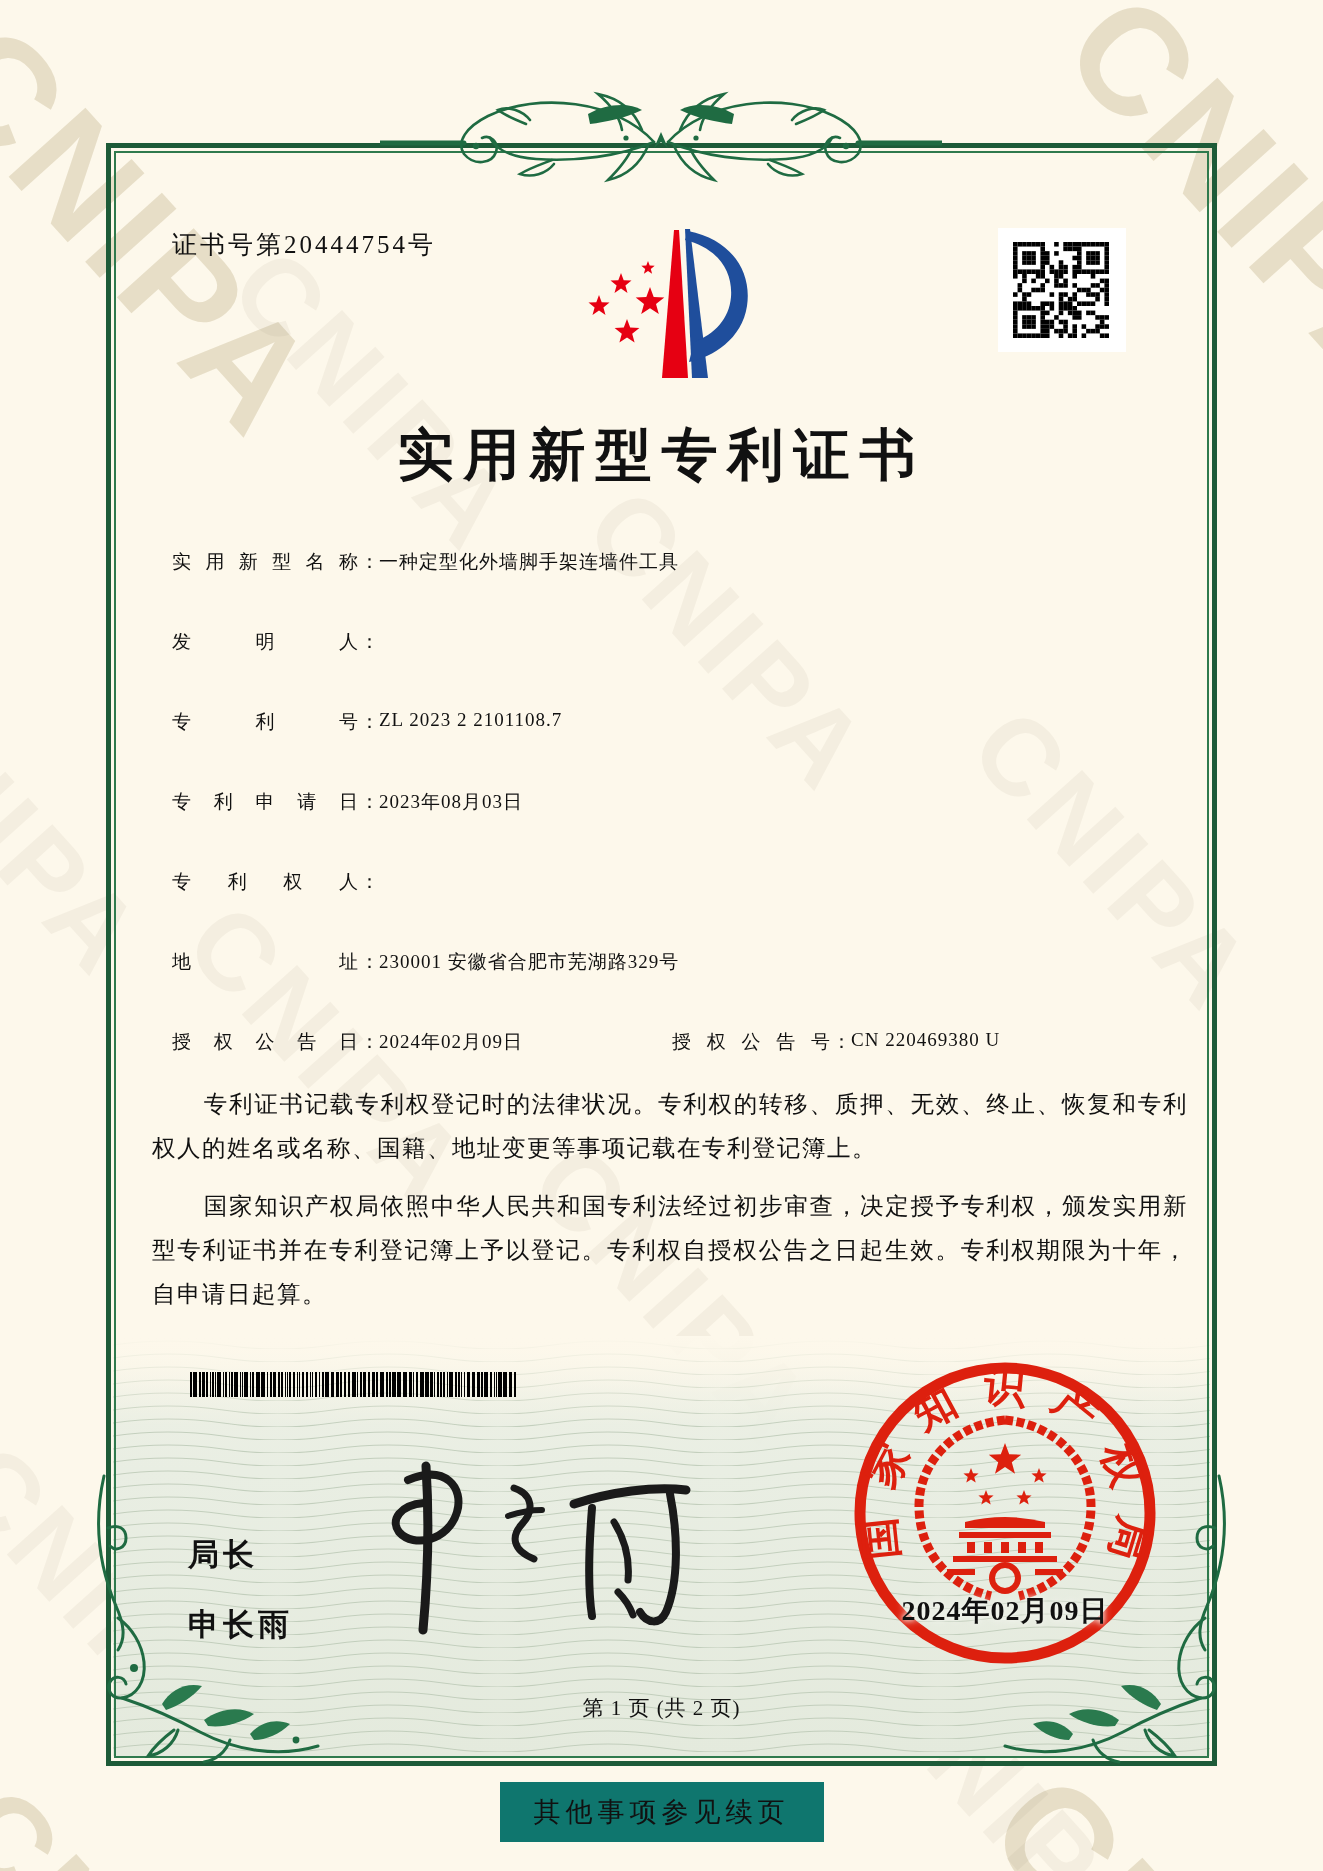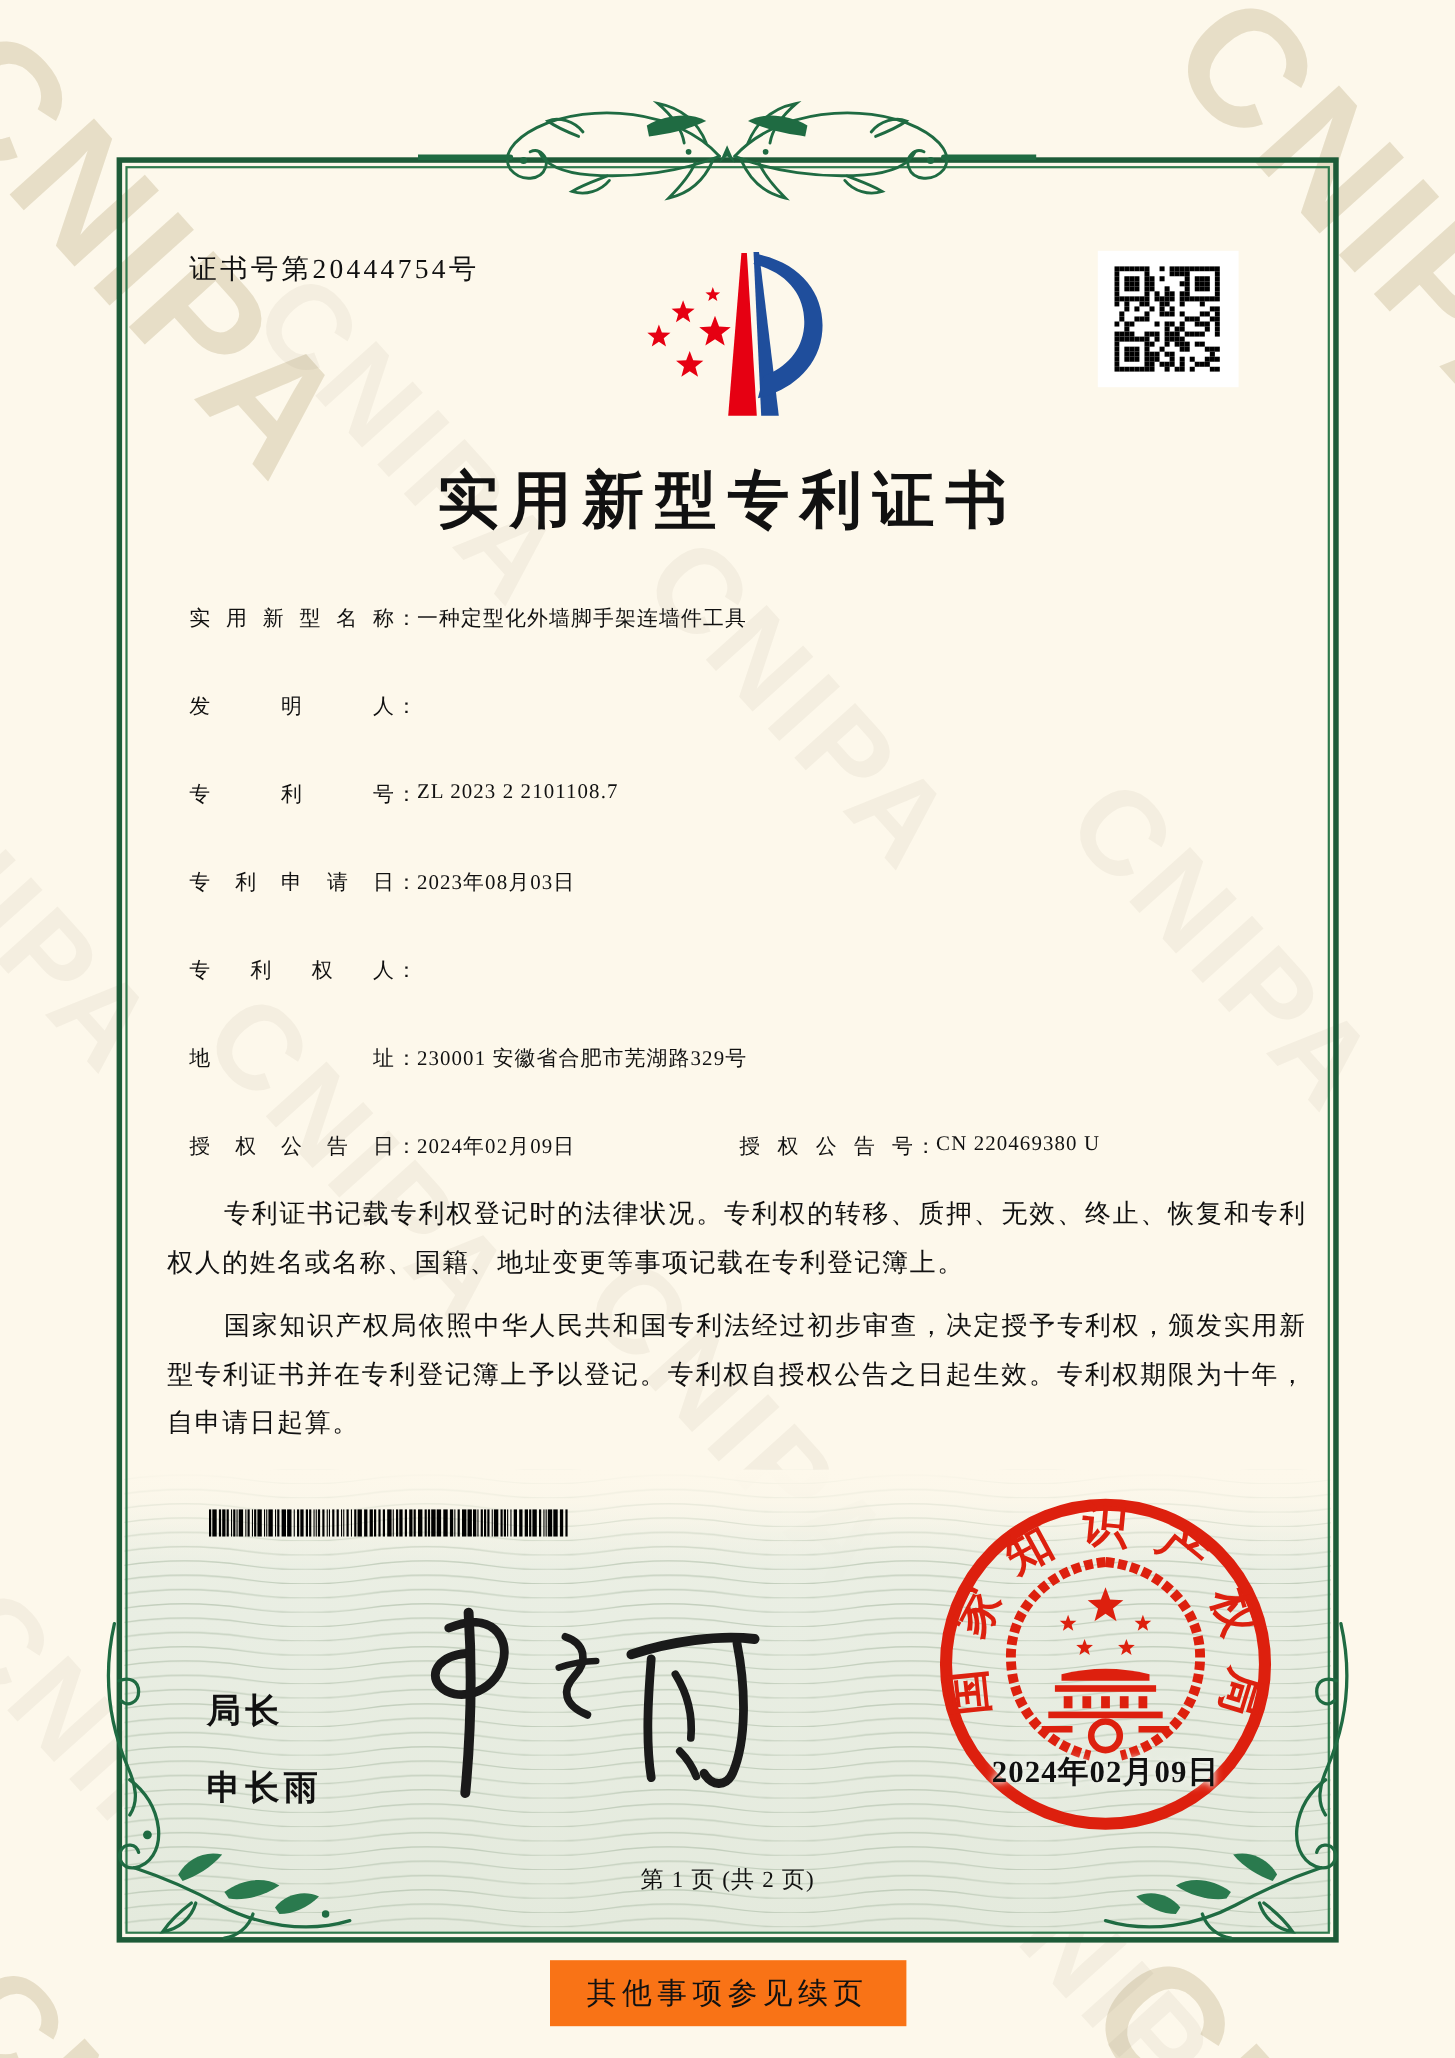--- a/index.html
+++ b/index.html
@@ -38,21 +38,21 @@
       line-height:44px;letter-spacing:1.5px;text-align:justify;}
   .paras p{margin:0 0 14px 0;text-indent:2.2em;}
   
   .signer{position:absolute;left:188px;font-size:31px;font-weight:700;letter-spacing:4px;
       font-family:"Liberation Sans","DejaVu Sans",sans-serif;}
   .sealdate{position:absolute;left:845px;top:1592px;width:320px;text-align:center;
       font-size:28px;font-weight:600;letter-spacing:1px;color:#101010;
       text-shadow:0 0 5px #f2f4ee,0 0 9px #f2f4ee;}
   .pagefoot{position:absolute;left:0;top:1694px;width:100%;text-align:center;font-size:21px;letter-spacing:1px;}
   .contnote{position:absolute;left:50%;top:1782px;transform:translateX(-50%);
-      background:#f97316;padding:12px 34px;font-size:27px;letter-spacing:5px;}
+      background:#0f766e;padding:12px 34px;font-size:27px;letter-spacing:5px;}
 </style>
 </head>
 <body>
 
 <span class="wm corner" style="left:28px;top:-8px;">CNIPA</span>
 <span class="wm corner" style="left:1160px;top:-38px;">CNIPA</span>
 <span class="wm corner" style="left:1085px;top:1742px;">CNIPA</span>
 <span class="wm corner" style="left:30px;top:1760px;font-size:120px;">CNIPA</span>
 <span class="wm inner" style="left:300px;top:225px;">CNIPA</span>
 <span class="wm inner" style="left:655px;top:465px;">CNIPA</span>

